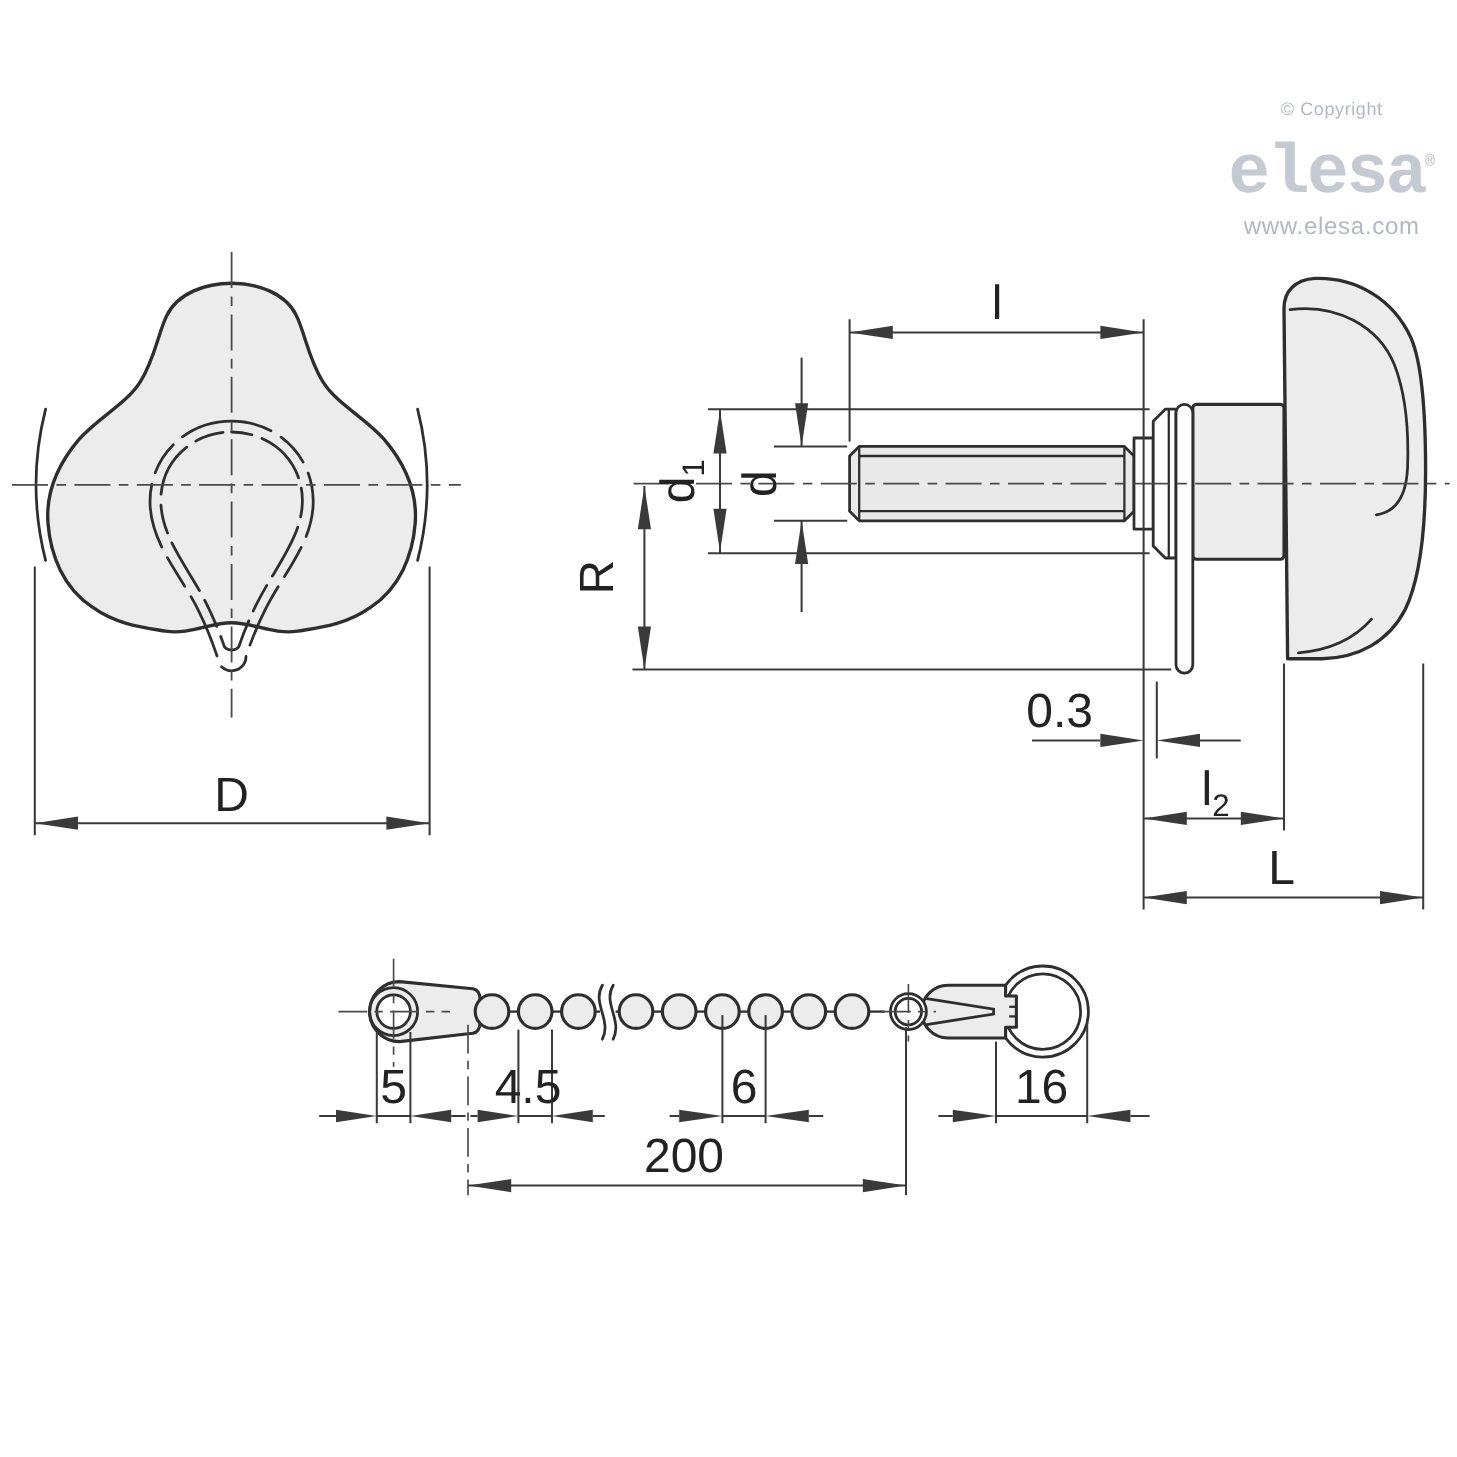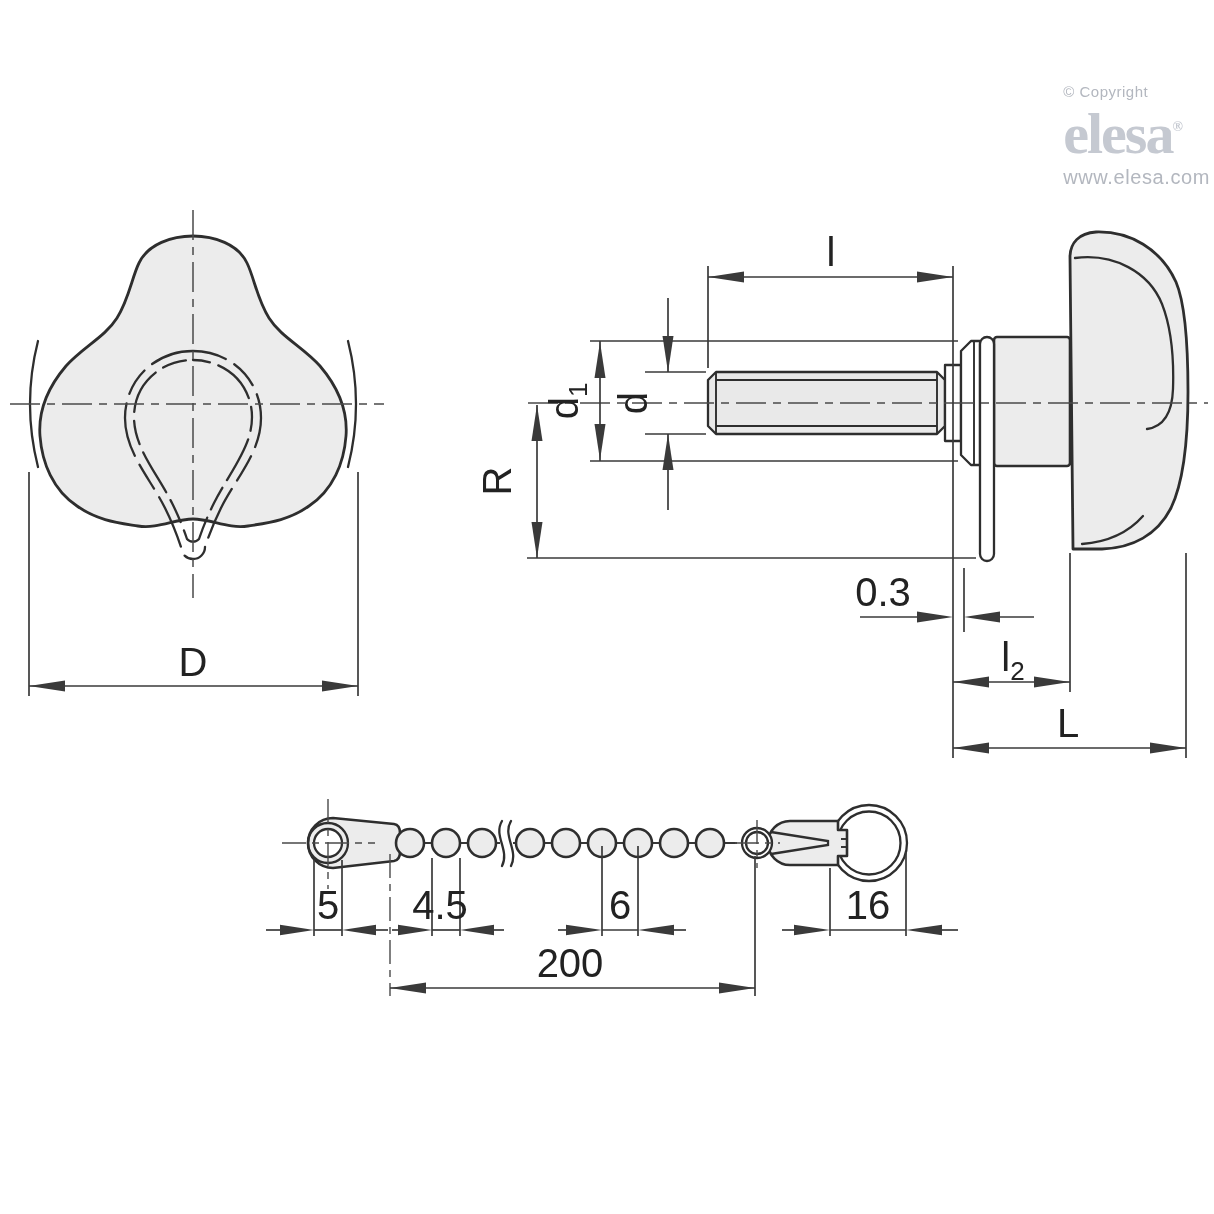--- a/index.html
+++ b/index.html
@@ -18,24 +18,24 @@
   .thread{fill:var(--thread-fill);stroke:var(--line);stroke-width:2.3;stroke-linejoin:round;}
   .edge{stroke:var(--line);stroke-width:1.9;fill:none;}
   .contour{stroke:var(--line);stroke-width:2.3;fill:none;stroke-linecap:round;}
   .thin{stroke:var(--dim-line);stroke-width:1.7;fill:none;}
   .cl{stroke:var(--centerline);stroke-width:1.5;fill:none;stroke-dasharray:30 7 8 7;}
   .cl2{stroke:var(--centerline);stroke-width:1.4;fill:none;stroke-dasharray:24 6 7 6;}
   .arr{fill:var(--dim-line);stroke:none;}
   .lbl{font:40px "Liberation Sans",sans-serif;fill:var(--label);}
   .sub{font-size:26px;}
   
-  .logo-block{position:absolute;top:84px;right:4px;text-align:left;line-height:1;}
+  .logo-block{position:absolute;top:84px;right:18px;text-align:center;line-height:1;}
   .copyright{font-size:15px;color:var(--logo-small-gray);letter-spacing:.5px;}
-  .logo-word{font-family:Liberation Serif, serif;font-weight:bold;font-size:58px;
-             color:var(--logo-gray);letter-spacing:-2px;margin-top:6px;}
+  .logo-word{font-family:Liberation Mono, monospace;font-weight:bold;font-size:58px;
+             color:var(--logo-gray);letter-spacing:-2px;margin-top:18px;}
   .logo-reg{font-size:14px;vertical-align:22px;letter-spacing:0;}
   .website{font-size:20px;color:var(--logo-small-gray);letter-spacing:.6px;margin-top:4px;}
 </style>
 </head>
 <body>
 
 <div class="stage">
 
   <svg width="1214" height="1214" viewBox="0 0 1214 1214">
 

